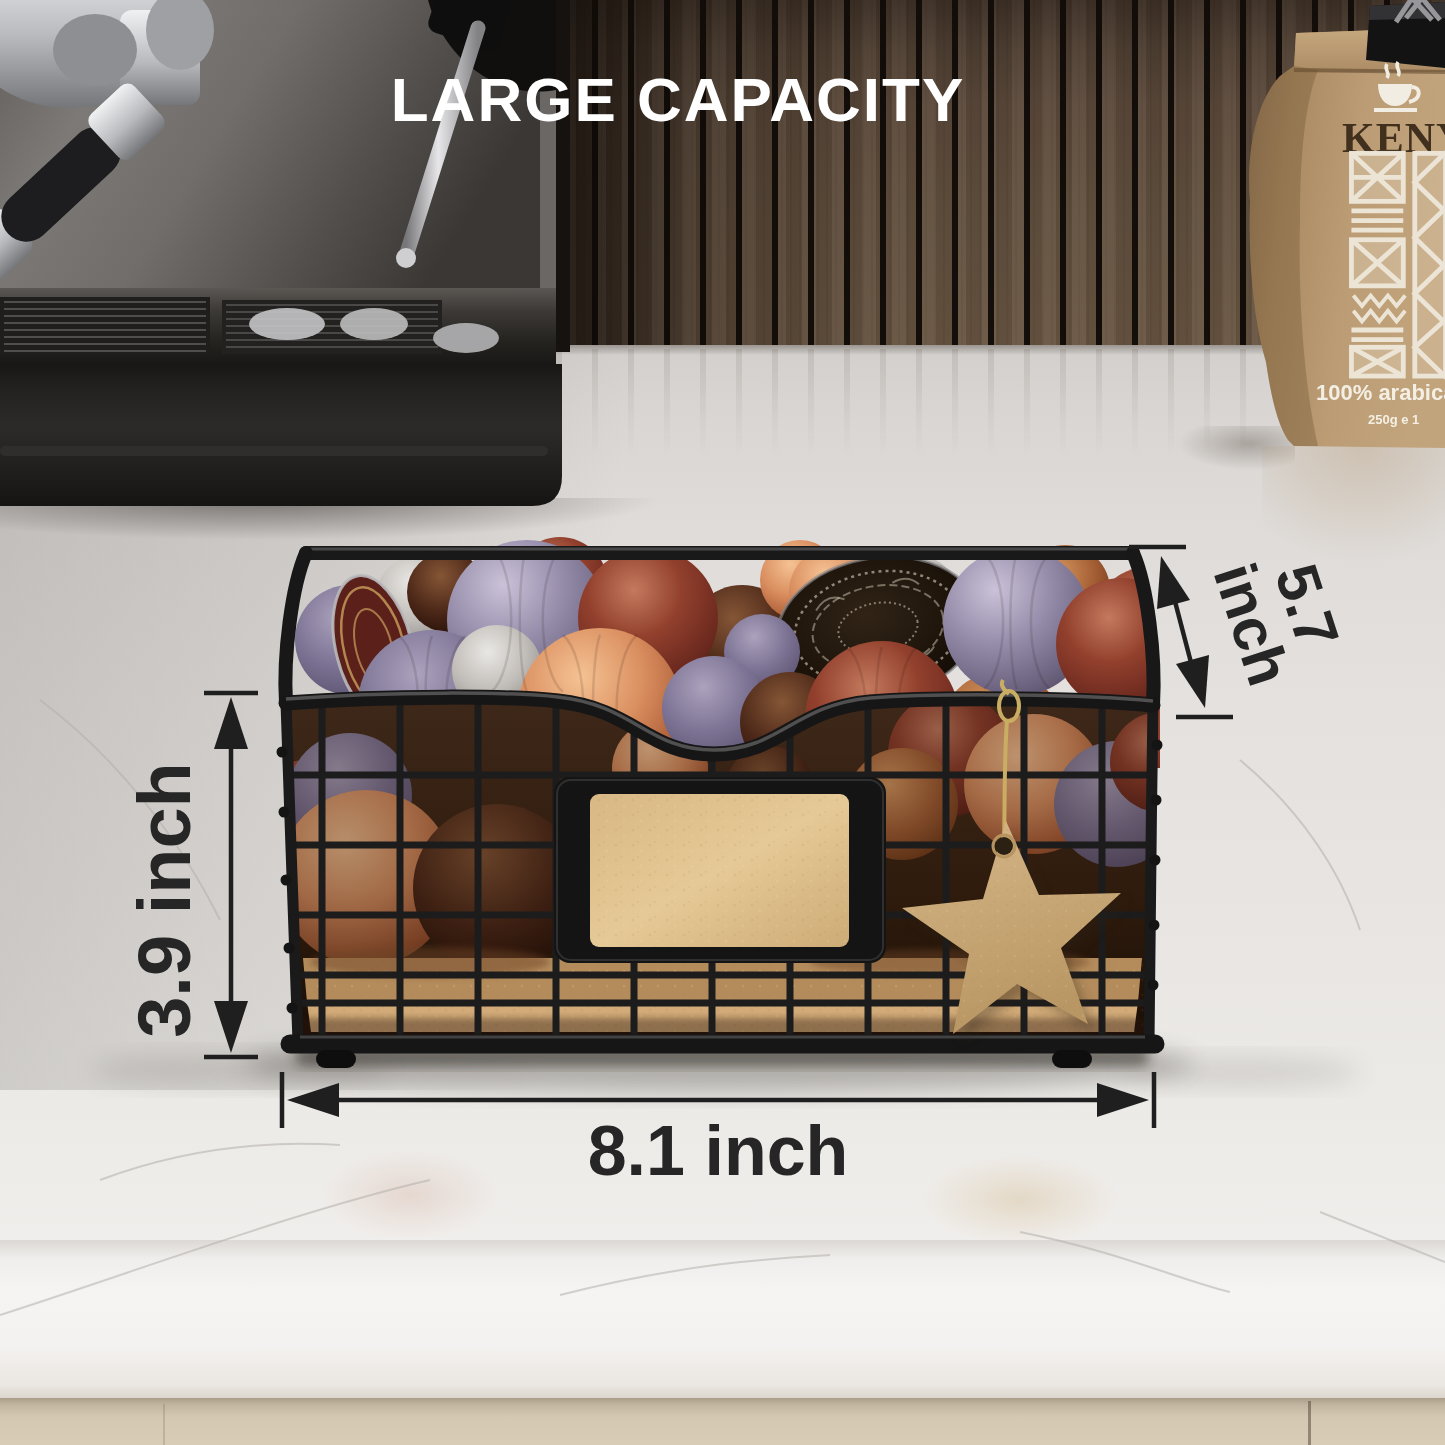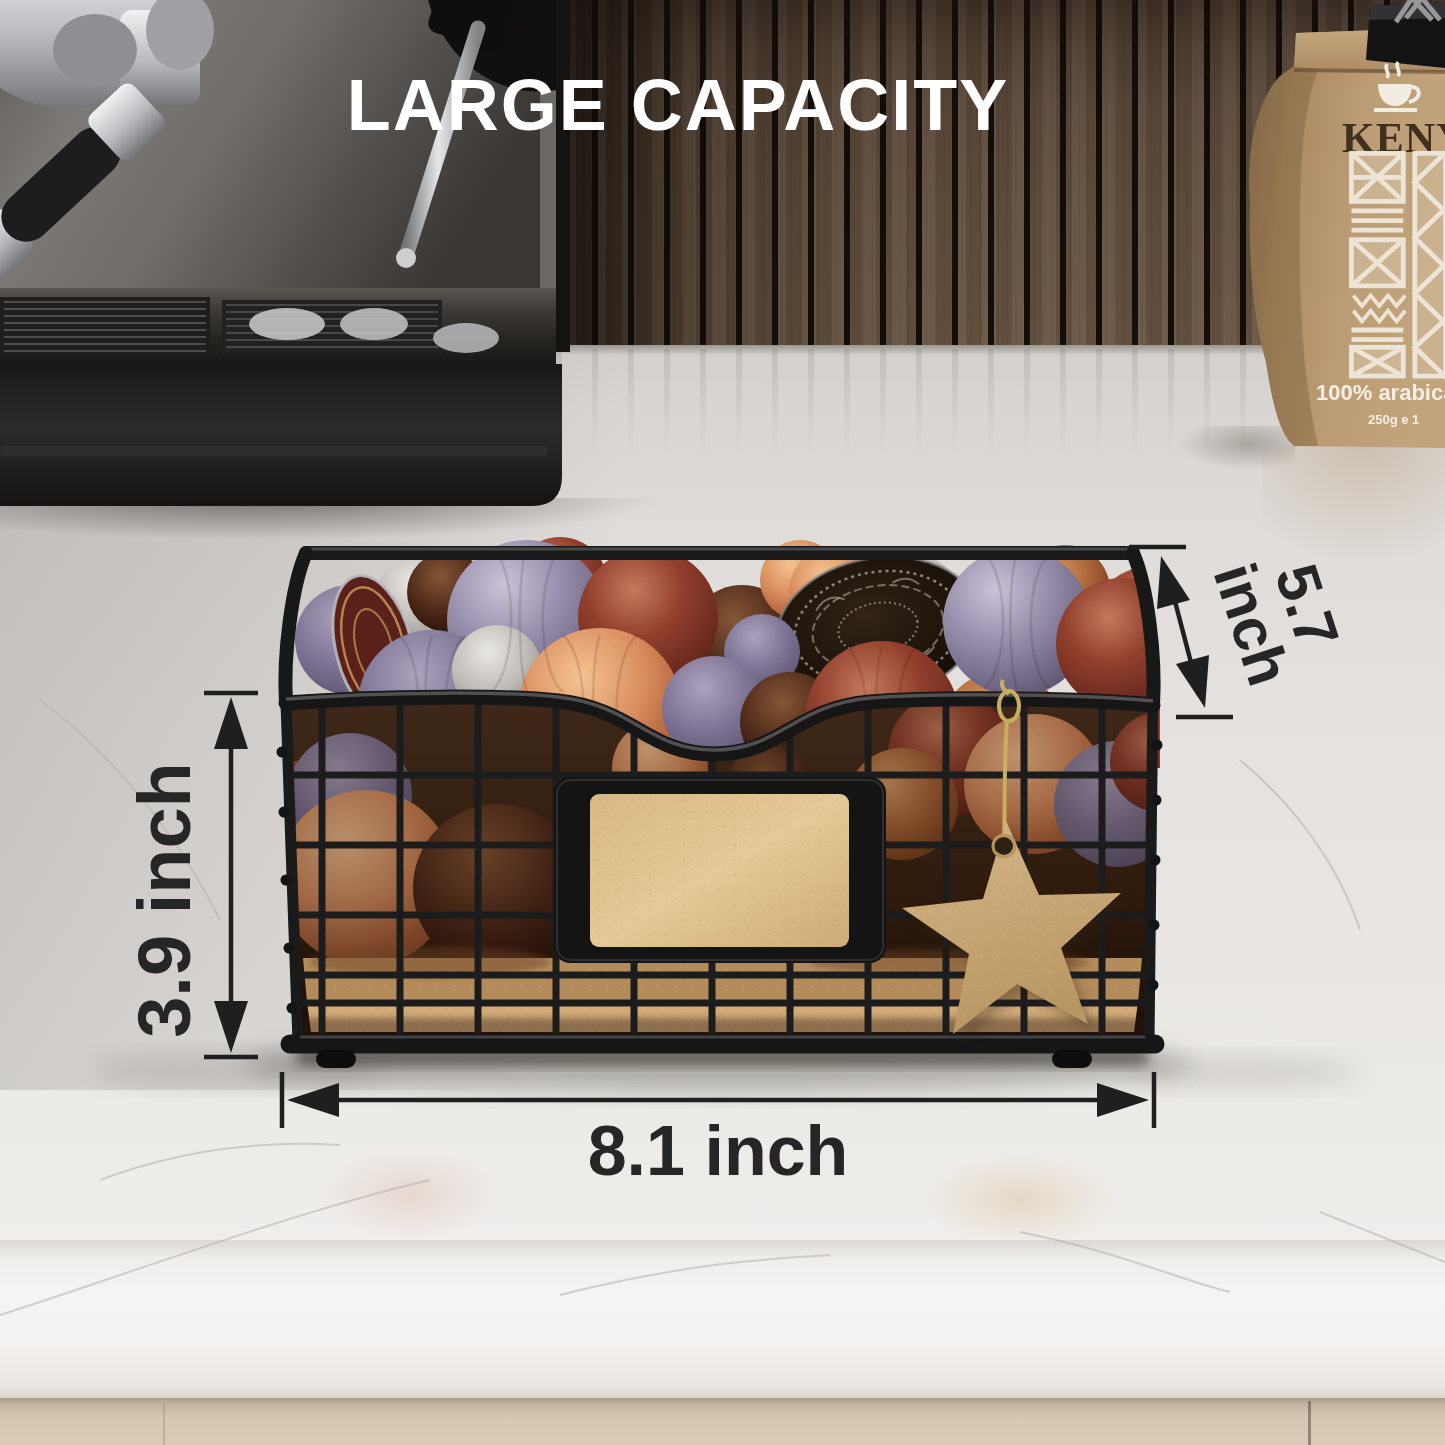--- a/index.html
+++ b/index.html
@@ -170,21 +170,21 @@
       <rect x="114" y="368" width="54" height="30" fill="rgba(239,233,220,0.28)"></rect>
       <path d="M114,368 L168,398 M168,368 L114,398"></path>
       <rect x="180" y="166" width="62" height="232" fill="rgba(239,233,220,0.2)"></rect>
       <path d="M180,196 l31,-30 l31,30 l-31,30 z M180,254 l31,-30 l31,30 l-31,30 z M180,312 l31,-30 l31,30 l-31,30 z M180,368 l31,-28 l31,28 l-31,30 z"></path>
       <path d="M211,166 v232" stroke-width="3"></path>
     </g>
     <text x="116" y="400" font-size="22" font-weight="bold" fill="#f4efe4">100% arabica</text>
     <text x="168" y="424" font-size="13" font-weight="bold" fill="#f4efe4">250g e 1</text>
   </svg>
 
-  <div class="abs" style="left:0;top:64px;width:1356px;text-align:center;color:#ffffff;font-weight:bold;font-size:72px;letter-spacing:2px;">LARGE CAPACITY</div>
+  <div class="abs" style="left:0;top:64px;width:1356px;text-align:center;color:#ffffff;font-weight:bold;font-size:62px;letter-spacing:2px;">LARGE CAPACITY</div>
 
   <svg class="abs" id="basket" style="left:0;top:0;" width="1445" height="1445" viewBox="0 0 1445 1445">
     <defs>
       <radialGradient id="lav" cx="0.35" cy="0.28" r="0.85">
         <stop offset="0" stop-color="#cac2d8"></stop>
           <stop offset="0.45" stop-color="#948ba9"></stop>
           <stop offset="0.78" stop-color="#6f6683"></stop>
           <stop offset="1" stop-color="#544b64"></stop>
       </radialGradient>
       <radialGradient id="lav2" cx="0.4" cy="0.3" r="0.85">

